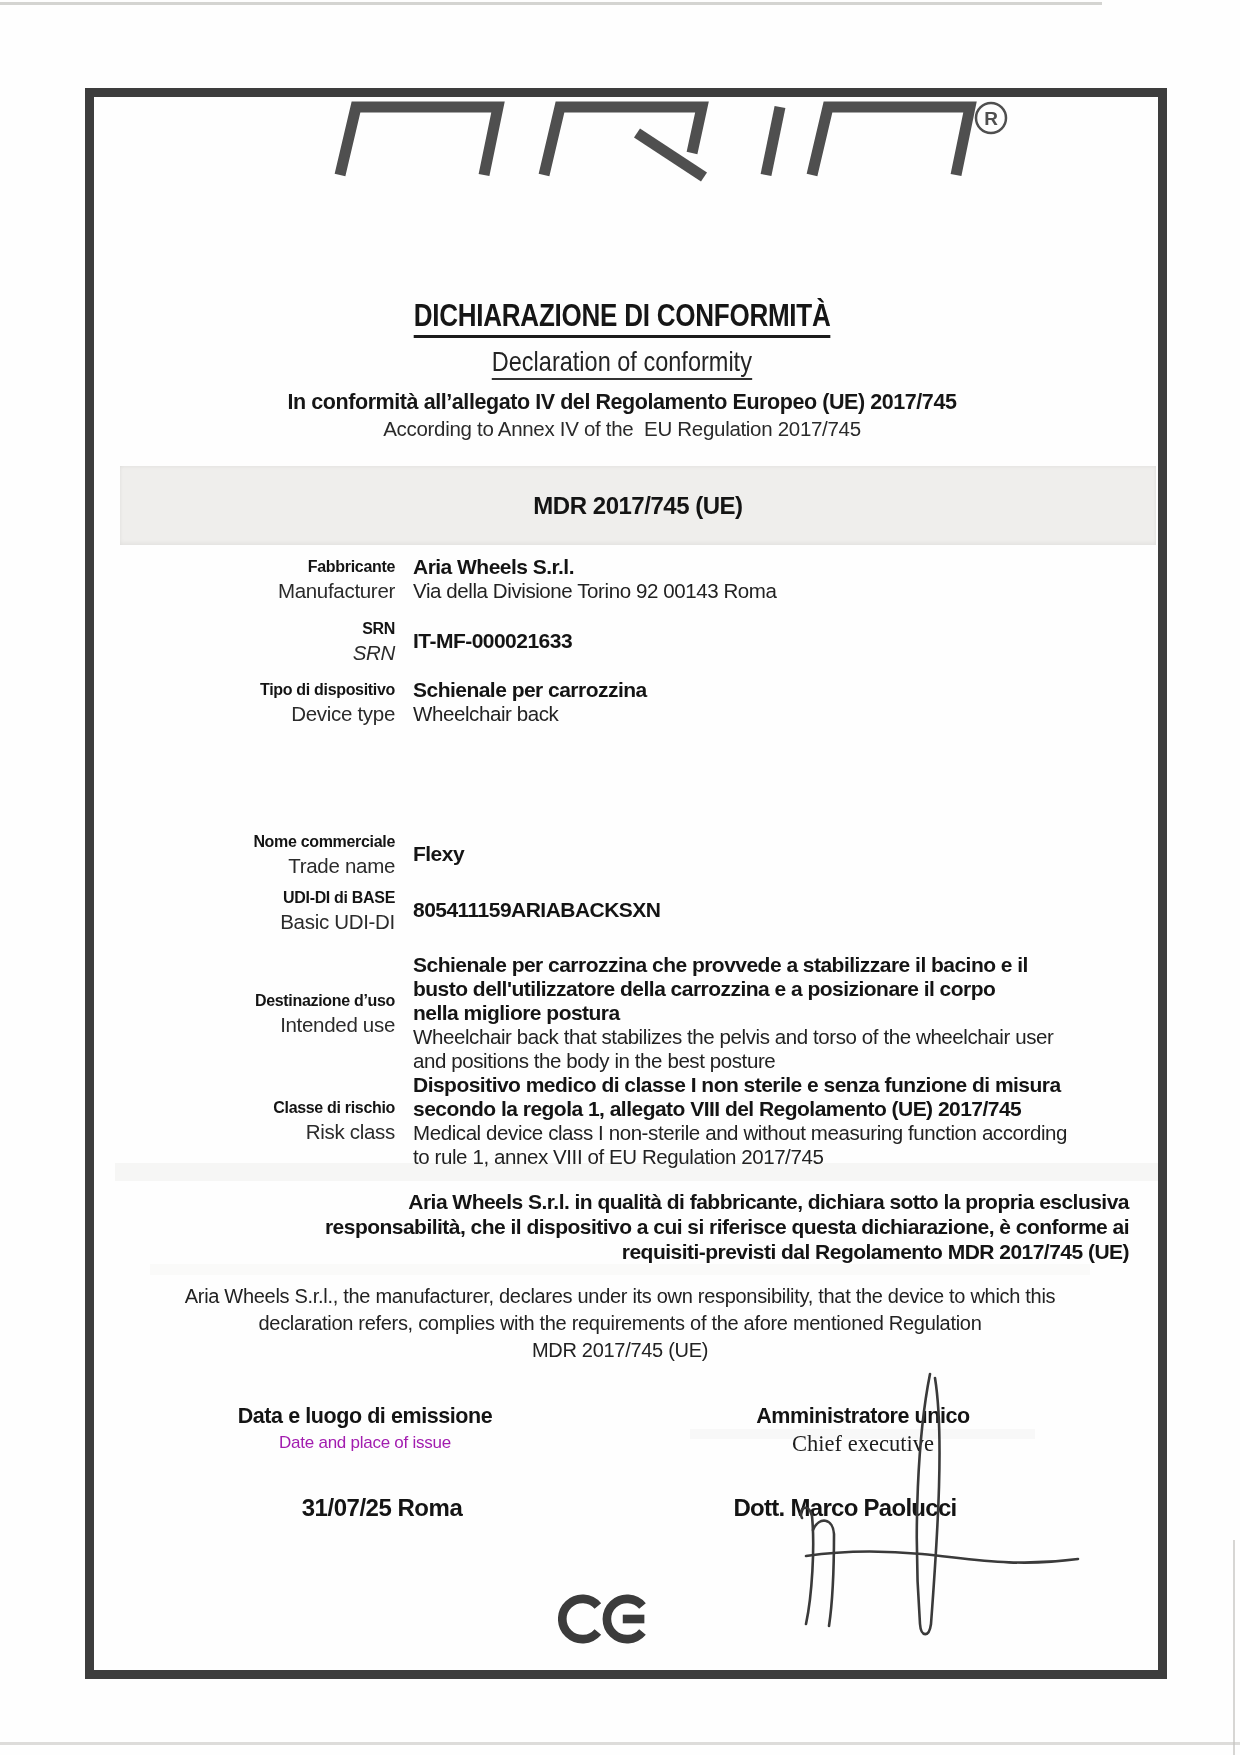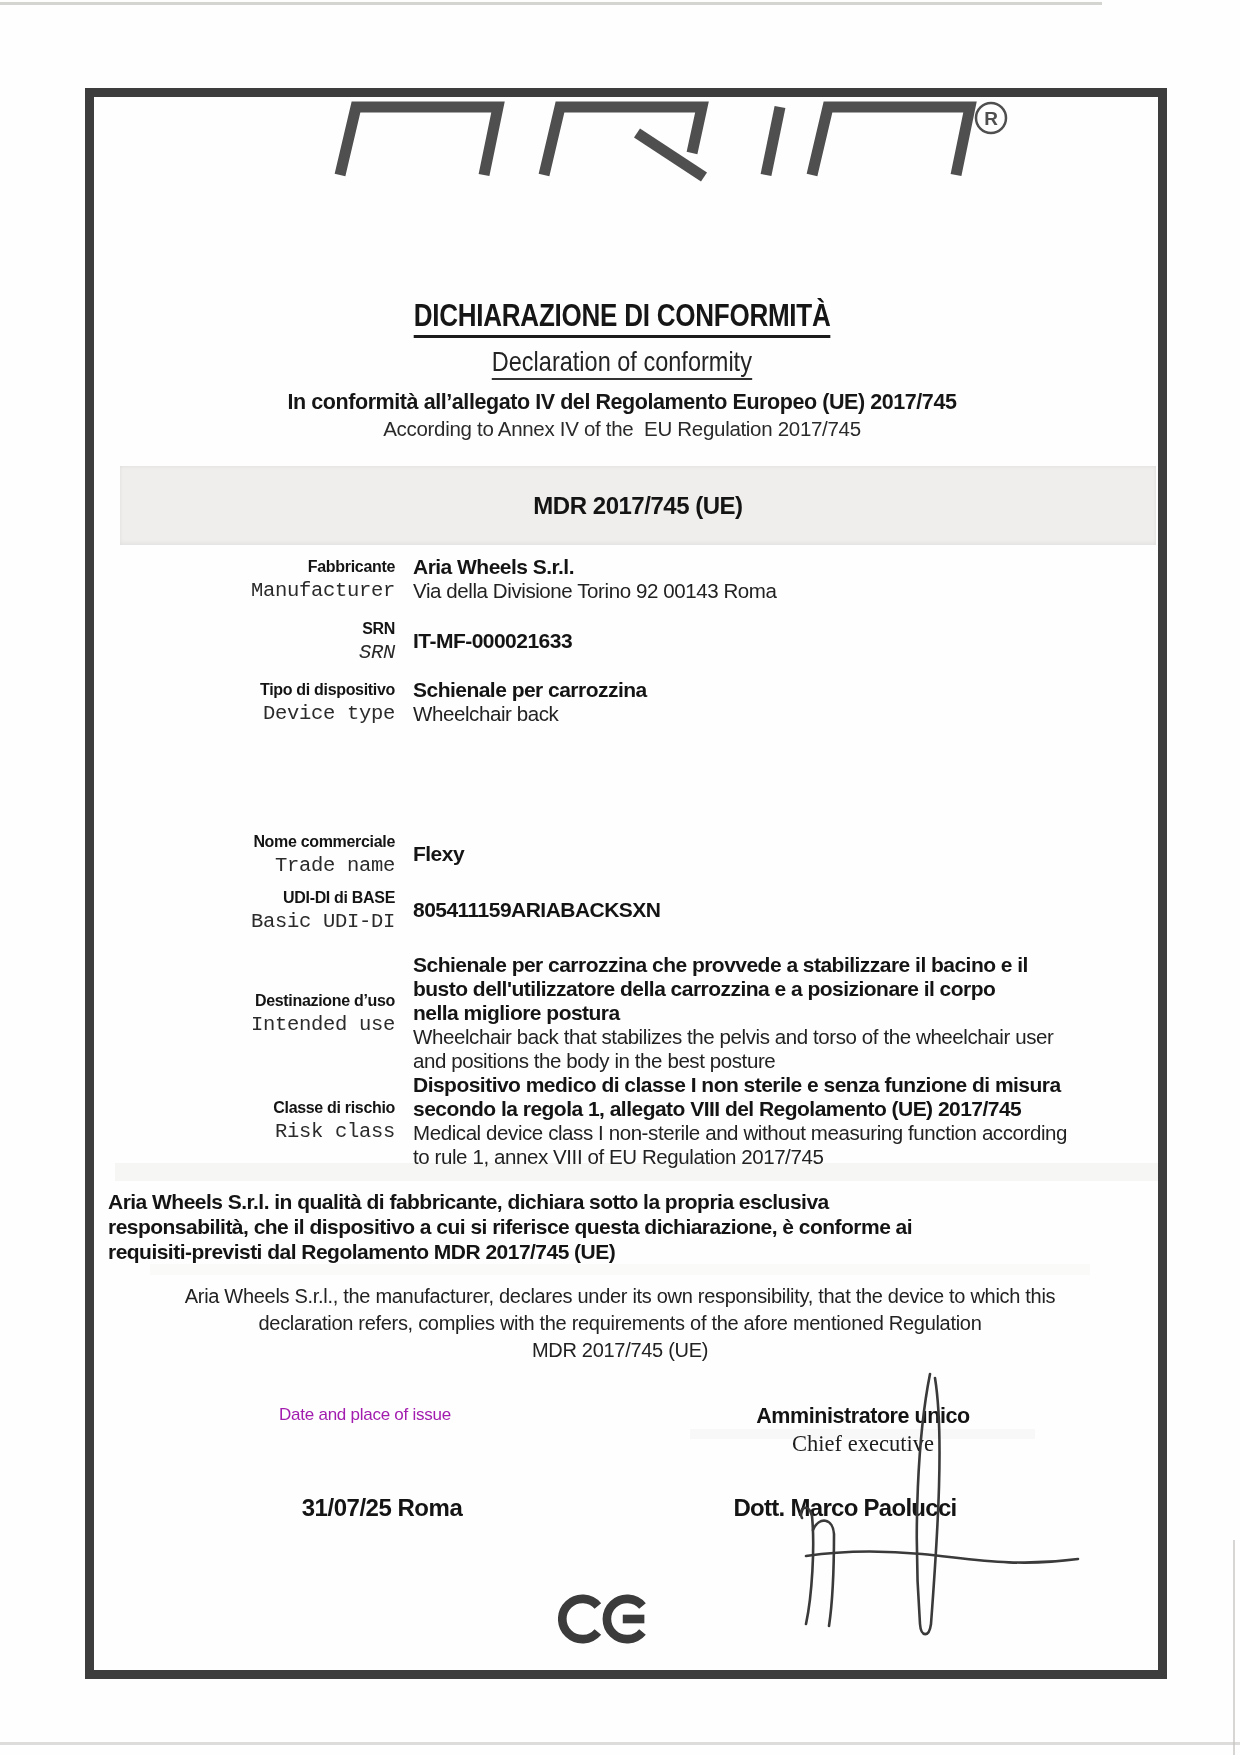--- a/index.html
+++ b/index.html
@@ -37,29 +37,29 @@
   .band{
     left:120px;top:466px;width:1036px;height:79px;background:#efeeec;
     box-shadow:inset 0 -2px 4px rgba(0,0,0,.05), inset 0 2px 3px rgba(0,0,0,.03);
     text-align:center;
   }
   .band-text{font-weight:bold;font-size:24px;line-height:30px;padding-top:25px;color:#141414;letter-spacing:-.02em;}
   
   .row{display:grid;grid-template-columns:301px 737px;column-gap:18px;left:94px;width:1056px;}
   .lab{text-align:right;}
   .lab-it{font-weight:bold;font-size:16px;line-height:24px;color:#141414;letter-spacing:-.02em;}
-  .lab-en{font-size:20.5px;line-height:23px;color:#2b2b2b;letter-spacing:-.015em;font-family:Liberation Mono, monospace;}
+  .lab-en{font-size:20.5px;line-height:23px;color:#2b2b2b;letter-spacing:-.015em;}
   .lab-en.italic{font-style:italic;}
   .val-b{font-weight:bold;font-size:21px;line-height:24px;color:#141414;letter-spacing:-.025em;}
   .val-r{font-size:20.5px;line-height:24px;color:#222;letter-spacing:-.02em;}
   .vcenter{align-self:center;}
   .pad36{padding-top:36px;}
   .pad23{padding-top:23px;}
   
-  .decl-it{left:108px;top:1189px;width:1000px;text-align:left;
+  .decl-it{left:129px;top:1189px;width:1000px;text-align:right;
     font-weight:bold;font-size:21px;line-height:25px;color:#141414;letter-spacing:-.025em;}
   .decl-en{left:115px;top:1283px;width:1010px;text-align:center;
     font-size:20px;line-height:27px;color:#222;letter-spacing:-.015em;}
   
   .foot-left{left:200px;top:1402px;width:330px;text-align:center;}
   .foot-right{left:708px;top:1402px;width:310px;text-align:center;}
   .foot-lab-it{font-weight:bold;font-size:21.5px;line-height:28px;color:#141414;letter-spacing:-.02em;}
   .foot-lab-en{font-size:17px;line-height:26px;color:#a21caf;letter-spacing:-.015em;}
   .foot-lab-serif{font-family:Liberation Serif, serif;font-size:22.5px;line-height:28px;color:#1d1d1d;}
   .date-left{left:217px;top:1494px;width:330px;text-align:center;
@@ -189,20 +189,21 @@
     <div>responsabilità, che il dispositivo a cui si riferisce questa dichiarazione, è conforme ai</div>
     <div>requisiti-previsti dal Regolamento MDR 2017/745 (UE)</div>
   </div>
   <div class="abs decl-en">
     <div>Aria Wheels S.r.l., the manufacturer, declares under its own responsibility, that the device to which this</div>
     <div>declaration refers, complies with the requirements of the afore mentioned Regulation</div>
     <div>MDR 2017/745 (UE)</div>
   </div>
 
   <div class="abs foot-left">
+    <div class="foot-lab-it">Data e luogo di emissione</div>
     <div class="foot-lab-en">Date and place of issue</div>
   </div>
   <div class="abs foot-right">
     <div class="foot-lab-it">Amministratore unico</div>
     <div class="foot-lab-serif">Chief executive</div>
   </div>
 
   <div class="abs date-left">31/07/25 Roma</div>
   <div class="abs name-right">Dott. Marco Paolucci</div>
 

